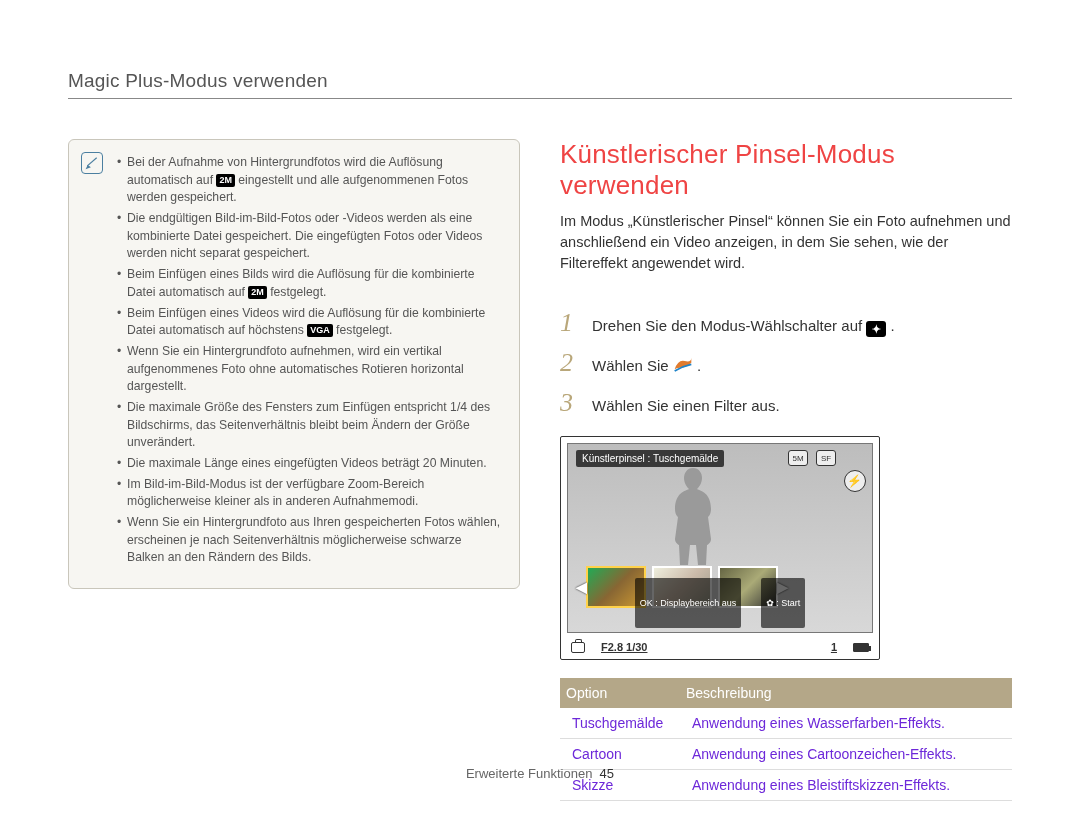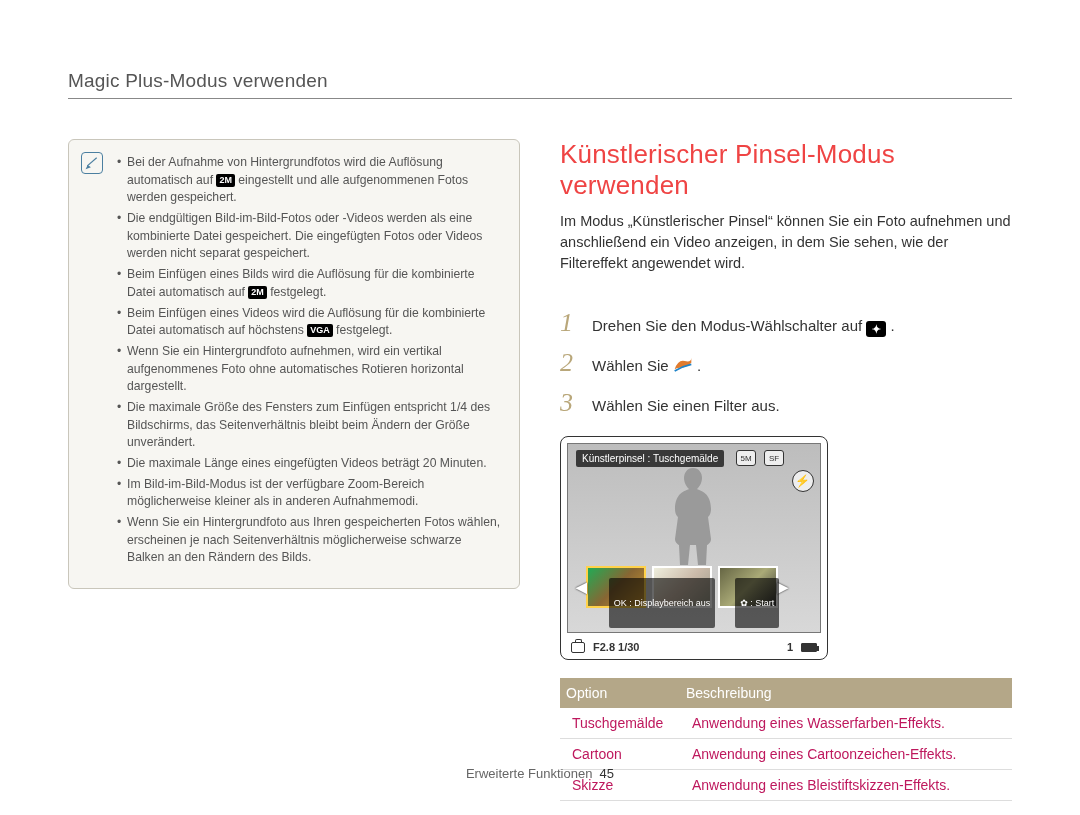--- a/index.html
+++ b/index.html
@@ -99,24 +99,25 @@
     vertical-align: -2px;
   }
   .mode-badge span { color:#fff; font-size:11px; font-weight:bold; }
   .brush-icon {
     display: inline-block;
     width: 20px; height: 16px;
     vertical-align: -2px;
   }
   .lcd-wrap {
     border: 1px solid #333;
-    border-radius: 8px;
-    width: 268px;
+    border-radius: 2px;
+    width: 320px;
     margin: 18px 0 6px 0;
     background: #fff;
+    text-decoration: underline;
   }
   .lcd-screen {
     margin: 6px;
     border: 1px solid #777;
     height: 190px;
     position: relative;
     background: linear-gradient(#bdbdbd,#d8d8d8);
     overflow: hidden;
   }
   .lcd-label {
@@ -158,21 +159,21 @@
   .lcd-bottom span { background: rgba(0,0,0,0.6); padding: 20px 5px; border-radius: 2px; }
   .side-icons { position:absolute; right:6px; top:6px; display:flex; flex-direction:row; gap:8px; }
   .side-icons .sico { width:20px; height:16px; border:1px solid #333; border-radius:3px; font-size:8px; display:flex; align-items:center; justify-content:center; background:#eee; }
   .flash-ico { width:22px; height:22px; border:1.5px solid #333; border-radius:50%; display:flex; align-items:center; justify-content:center; font-size:12px; margin-top:20px; background:#eee; }
   .lcd-status {
     display:flex; justify-content:space-between;
     padding: 2px 10px 6px 10px;
     font-size: 11px; font-weight:bold; color:#333;
     align-items:center;
   }
-  .lcd-status .left { display:flex; gap:8px; align-items:center; }
+  .lcd-status .left { display:flex; gap:16px; align-items:center; }
   .cam-ico { width:14px; height:11px; border:1.3px solid #333; border-radius:2px; position:relative; }
   .cam-ico::before { content:""; position:absolute; top:-4px; right:2px; width:5px; height:3px; border:1.3px solid #333; border-bottom:none; border-radius:2px 2px 0 0; }
   .batt { width:16px; height:9px; border:1.3px solid #333; border-radius:1px; position:relative; background:#333; }
   .batt::after { content:""; position:absolute; right:-3px; top:2px; width:2px; height:5px; background:#333; }
 
   table.options {
     width: 100%;
     border-collapse: collapse;
     margin-top: 18px;
     font-size: 14px;
@@ -180,21 +181,21 @@
   table.options th {
     background: #b4a788;
     color: #fff;
     font-weight: 400;
     text-align: left;
     padding: 7px 6px;
   }
   table.options td {
     padding: 7px 12px;
     border-bottom: 1px solid #ddd;
-    color: #be185d;
+    color: #6d28d9;
   }
   table.options th:first-child { width: 120px; }
 
   .footer {
     position: absolute;
     bottom: 34px; left: 0; right: 0;
     text-align: center;
     font-size: 13px;
     color: #666;
   }

